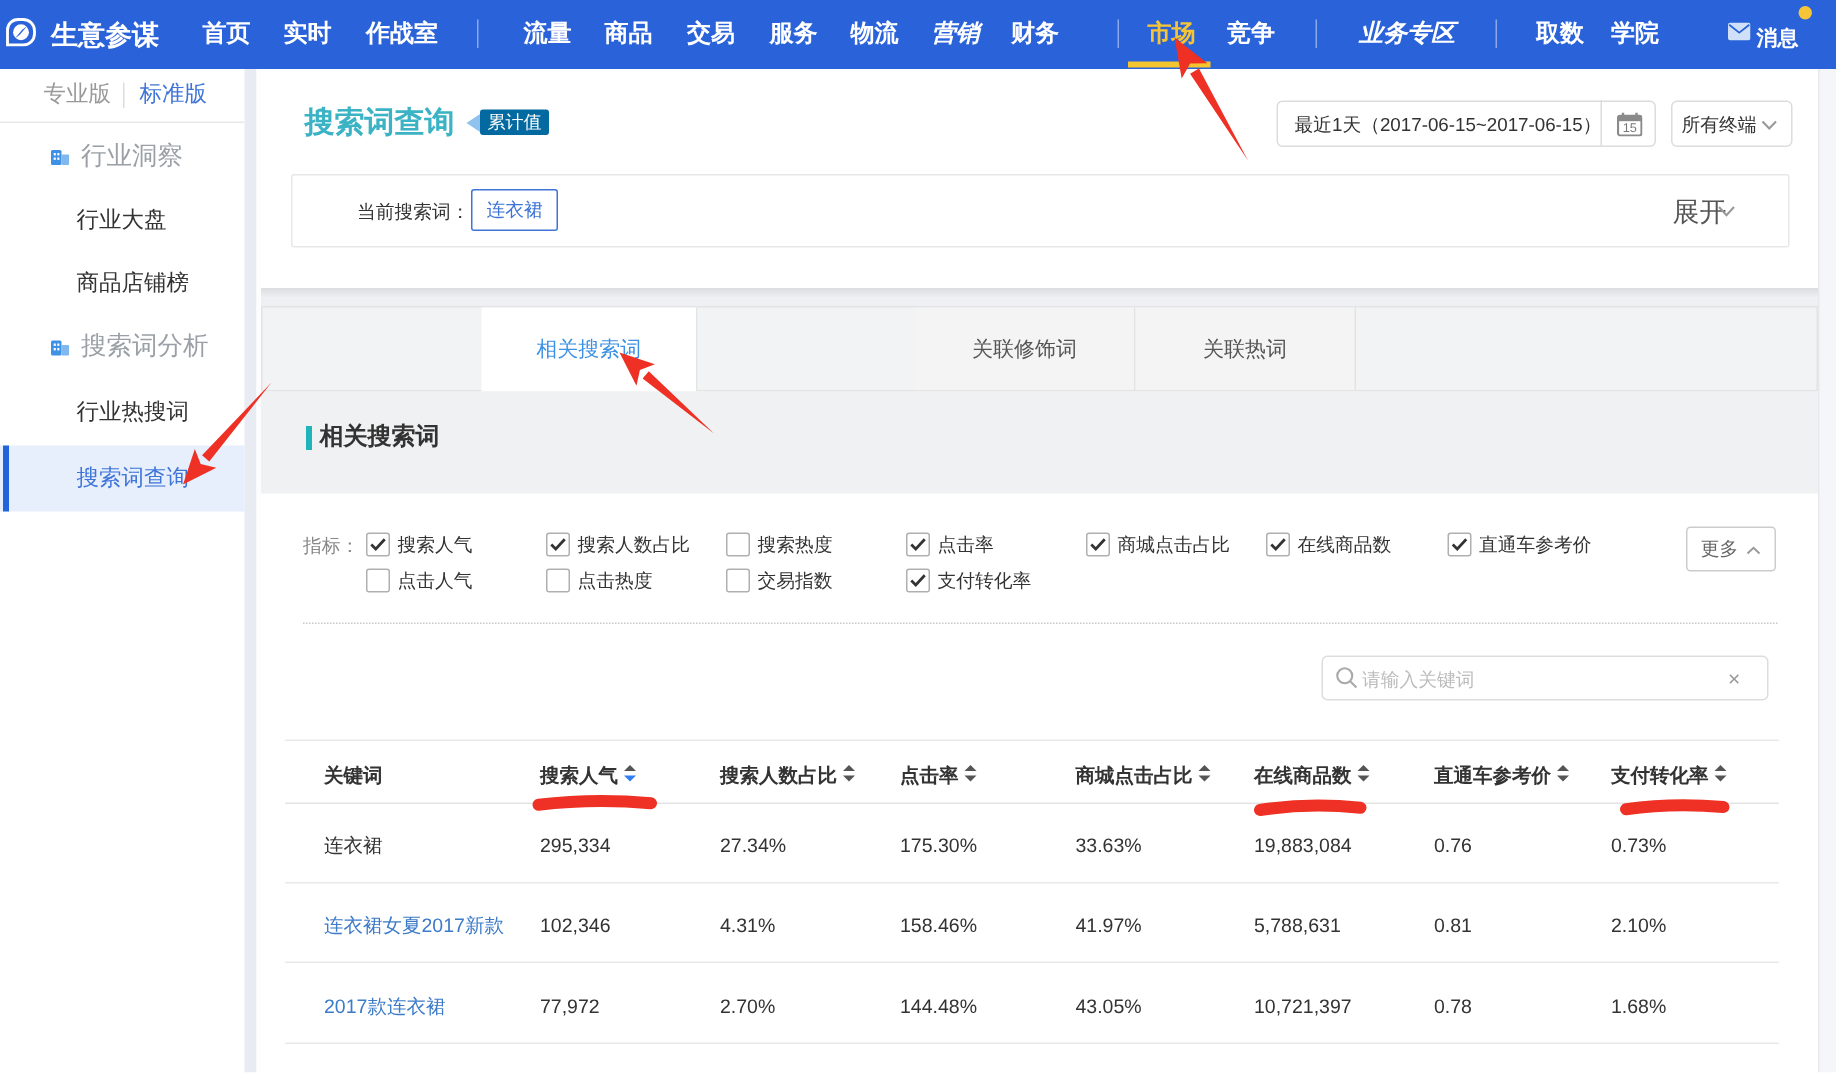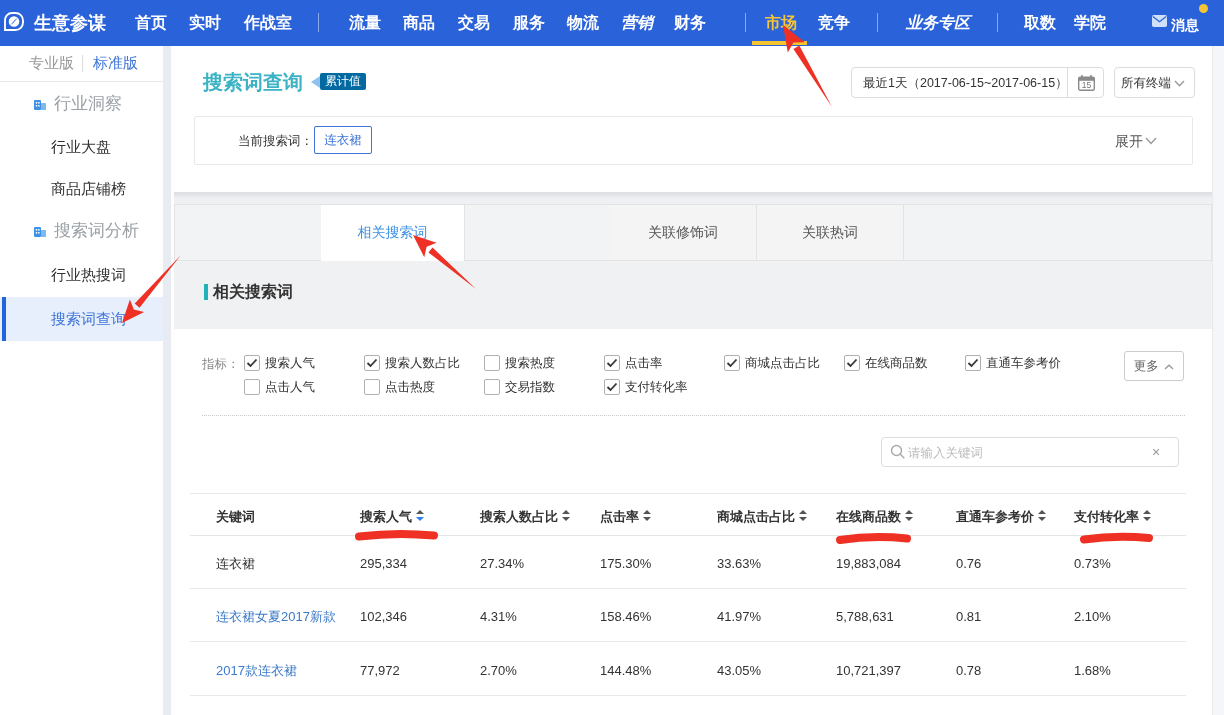--- a/index.html
+++ b/index.html
@@ -35,21 +35,21 @@
 #tagtri{position:absolute;left:311px;top:76px;width:0;height:0;border-top:6px solid transparent;border-bottom:6px solid transparent;border-right:9px solid #8FC2EF;}
 .wbox{position:absolute;background:#fff;border:1px solid #DCDCDC;border-radius:4px;}
 #datebox{left:851px;top:67px;width:253px;height:31px;}
 #datetext{position:absolute;left:863px;top:76px;font-size:12.5px;color:#333;line-height:14px;}
 #datesep{position:absolute;left:1067px;top:67px;width:1px;height:31px;background:#DCDCDC;}
 #termbox{left:1114px;top:67px;width:81px;height:31px;}
 #termtext{position:absolute;left:1121px;top:76px;font-size:12.5px;color:#333;line-height:14px;}
 #curbox{left:194px;top:116px;width:999px;height:49px;border-radius:2px;border-color:#E8E8E8;}
 #curlabel{position:absolute;left:238px;top:134px;font-size:12.5px;color:#333;line-height:14px;}
 #kwtag{position:absolute;left:314px;top:126px;width:58px;height:28px;border:1px solid #3F74D6;border-radius:2px;color:#3F74D6;font-size:12.5px;line-height:26px;text-align:center;}
-#expand{position:absolute;left:1115px;top:134px;font-size:14px;color:#555;line-height:14px;}
+#expand{position:absolute;left:1115px;top:134px;font-size:18px;color:#555;line-height:14px;}
 
 #tabbar{position:absolute;left:174px;top:204px;width:1038px;height:57px;background:#F2F3F4;border:1px solid #E3E3E3;}
 .tab{position:absolute;top:205px;height:55px;background:#F4F4F4;border-right:1px solid #E3E3E3;font-size:14px;color:#555;text-align:center;line-height:55px;}
 .tab.active{background:#fff;color:#3D91E4;height:56px;}
 .tab:first-of-type{border-left:0;}
 
 #band{position:absolute;left:174px;top:261px;width:1038px;height:68px;background:#F0F1F2;}
 #tealbar{position:absolute;left:204px;top:284px;width:4px;height:16px;background:#20B3BA;}
 #bandtitle{position:absolute;left:213px;top:282px;font-size:16px;font-weight:bold;color:#333;line-height:19px;}
 

